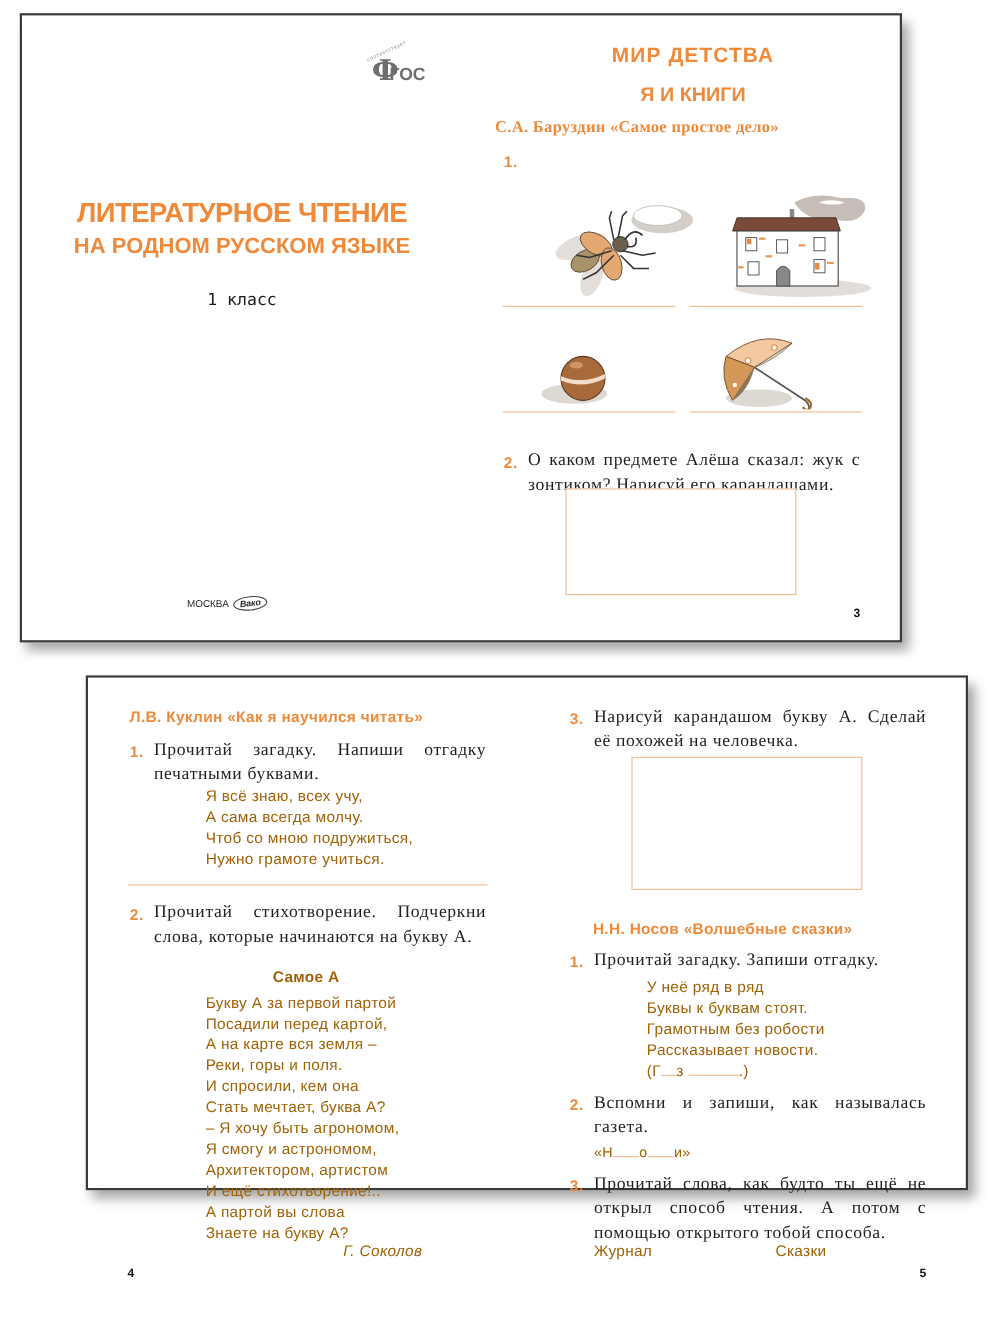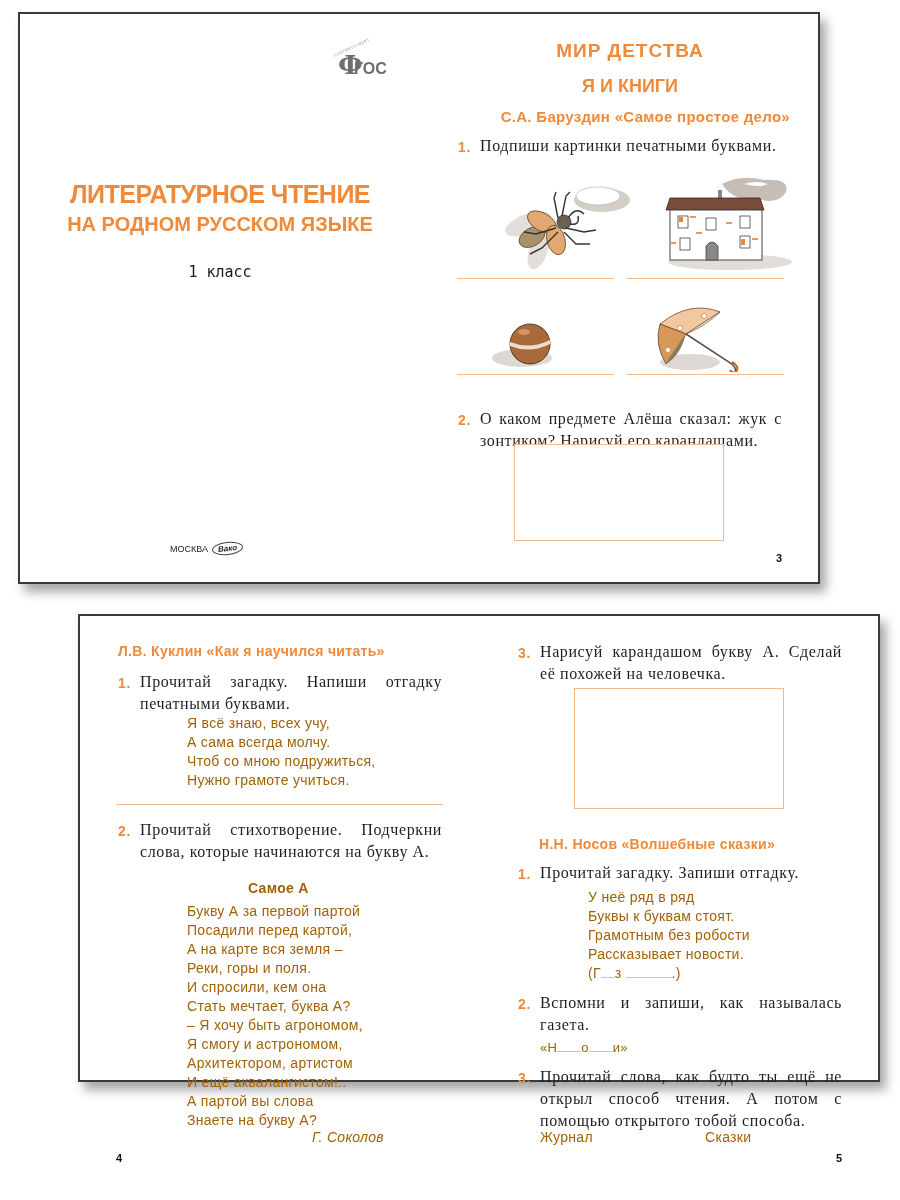--- a/index.html
+++ b/index.html
@@ -63,25 +63,24 @@
   <div class="abs cover-title t2">НА РОДНОМ РУССКОМ ЯЗЫКЕ</div>
   <div class="abs grade">1 класс</div>
 
   <div class="abs publisher">
     <span>МОСКВА</span>
     <span class="bako">Вако</span>
   </div>
 
   <div class="abs section-h mir">МИР ДЕТСТВА</div>
   <div class="abs section-h knigi">Я И КНИГИ</div>
-  <div class="abs story" style="left:430px; top:94px; width:340px; text-align:right;">С.А. Баруздин «Самое простое дело»</div>
+  <div class="abs story" style="left:430px; top:94px; width:340px; text-align:left;font-family:Liberation Serif, serif;">С.А. Баруздин «Самое простое дело»</div>
 
   <div class="abs task" style="left:460px; top:121px; width:302px;">
     <span class="num">1.</span>
-    <span>Подпиши картинки печатными буквами.</span>
   </div>
 
   <div class="abs" style="left:460px; top:168px; width:160px; height:90px;">
     <svg width="160" height="90" viewBox="0 0 160 90">
       <ellipse cx="122" cy="18" rx="28" ry="12" fill="#b8ada2" opacity="0.6"></ellipse>
       <ellipse cx="118" cy="14" rx="22" ry="9" fill="#fff" stroke="#bbb" stroke-width="0.8"></ellipse>
       <ellipse cx="48" cy="42" rx="24" ry="10" fill="#c8beb4" opacity="0.5" transform="rotate(-20 48 42)"></ellipse>
       <ellipse cx="58" cy="70" rx="9" ry="18" fill="#c8beb4" opacity="0.5" transform="rotate(20 58 70)"></ellipse>
       <ellipse cx="52" cy="55" rx="14" ry="9" fill="#a8926a" stroke="#5a4a30" stroke-width="0.8" transform="rotate(-30 52 55)"></ellipse>
       <ellipse cx="62" cy="40" rx="16" ry="9" fill="#e3a872" stroke="#5a4a30" stroke-width="0.8" transform="rotate(30 62 40)"></ellipse>
@@ -183,21 +182,21 @@
   <div class="abs poem" style="left:107px; top:286px;">
     <div>Букву А за первой партой</div>
     <div>Посадили перед картой,</div>
     <div>А на карте вся земля –</div>
     <div>Реки, горы и поля.</div>
     <div>И спросили, кем она</div>
     <div>Стать мечтает, буква А?</div>
     <div>– Я хочу быть агрономом,</div>
     <div>Я смогу и астрономом,</div>
     <div>Архитектором, артистом</div>
-    <div>И ещё аквалангистом!..</div>
+    <div>И ещё стихотворение!..</div>
     <div>А партой вы слова</div>
     <div>Знаете на букву А?</div>
   </div>
   <div class="abs poem" style="left:232px; top:512px; font-style:italic;">Г. Соколов</div>
 
   <div class="abs page-num" style="left:36px; top:536px;">4</div>
 
   <div class="abs task" style="left:460px; top:25px; width:302px;">
     <span class="num">3.</span>
     <span>Нарисуй карандашом букву А. Сделай её похожей на человечка.</span>

